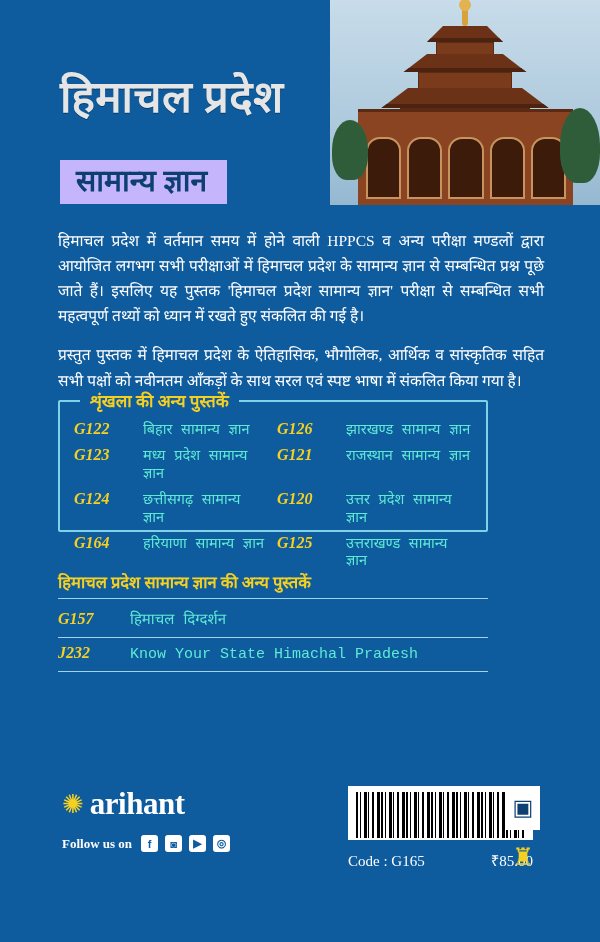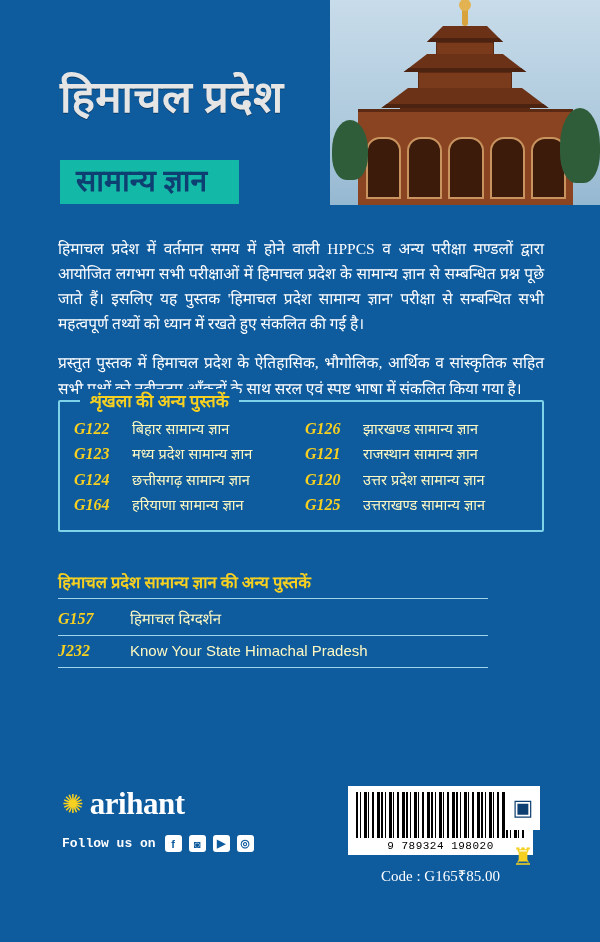--- a/index.html
+++ b/index.html
@@ -113,22 +113,22 @@
     font-size: 44px;
     line-height: 1;
     color: #e5e5e5;
     letter-spacing: 0.5px;
     text-shadow: 0 1px 0 rgba(0,0,0,.35);
   }
   .title-sub-wrap {
     position: absolute;
     left: 60px;
     top: 160px;
-    background: #14b8a6;
-    padding: 6px 32px 8px 16px;
+    background: #c4b5fd;
+    padding: 6px 20px 8px 16px;
     display: inline-block;
   }
   .title-sub {
     font-family: "Liberation Serif", serif;
     font-weight: bold;
     font-size: 30px;
     line-height: 1;
     color: #0e3f72;
   }
   
@@ -136,28 +136,28 @@
     position: absolute;
     left: 58px;
     top: 228px;
     width: 486px;
     color: #ffffff;
     font-family: "Liberation Serif", serif;
     font-size: 15.5px;
     line-height: 1.62;
     text-align: justify;
   }
-  .body-copy p { margin: 8px 0 14px 0; }
+  .body-copy p { margin: 0 0 14px 0; }
   .body-copy p:last-child { margin-bottom: 0; }
   
   .series-box {
     position: absolute;
     left: 58px;
     top: 400px;
-    width: 486px;
+    width: 430px;
     height: 132px;
     border: 2px solid #7fd3e8;
     border-radius: 2px;
   }
   .series-title {
     position: absolute;
     left: 20px;
     top: -13px;
     background: #0e5b9e;
     padding: 0 10px;
@@ -172,37 +172,36 @@
     right: 14px;
     top: 18px;
     display: grid;
     grid-template-columns: 1fr 1fr;
     row-gap: 7px;
     column-gap: 8px;
   }
   .series-item {
     display: flex;
     align-items: baseline;
-    gap: 14px;
+    gap: 25px;
   }
   .code {
     color: #f6d021;
     font-family: "Liberation Serif", serif;
     font-style: italic;
     font-weight: bold;
     font-size: 16px;
     width: 44px;
     flex: none;
   }
   .bookname {
-    color: #fef9c3;
-    font-family: Liberation Sans, sans-serif;
+    color: #5eead4;
+    font-family: Liberation Mono, monospace;
     font-size: 14.5px;
     line-height: 1.2;
-    text-align: center;
   }
   
   .other-head {
     position: absolute;
     left: 58px;
     top: 570px;
     width: 430px;
     color: #f6d021;
     font-family: "Liberation Serif", serif;
     font-weight: bold;
@@ -262,21 +261,21 @@
     font-size: 12.5px;
   }
   .follow {
     margin-top: 16px;
     display: flex;
     align-items: center;
     gap: 7px;
   }
   .follow-label {
     color: #ffffff;
-    font-family: Liberation Mono, monospace;
+    font-family: Liberation Serif, serif;
     font-weight: bold;
     font-size: 13px;
     margin-right: 2px;
   }
   .soc {
     width: 17px; height: 17px;
     border-radius: 3px;
     background: #ffffff;
     color: #0e5b9e;
     font-size: 11px;
@@ -311,21 +310,21 @@
     text-align: center;
     font-family: "Liberation Mono", monospace;
     font-size: 11px;
     letter-spacing: 0.5px;
     color: #000;
     padding: 2px 0 1px 0;
   }
   .price-row {
     margin-top: 10px;
     display: flex;
-    justify-content: center;
+    justify-content: space-between;
     align-items: baseline;
     width: 185px;
     color: #ffffff;
     font-family: "Liberation Serif", serif;
     font-size: 15px;
   }
   
   .emblem {
     position: absolute;
     right: 8px;
@@ -463,21 +462,20 @@
       <span class="soc">▶</span>
       <span class="soc">◎</span>
     </div>
   </div>
 
   <div class="barcode-area">
     <div class="emblem">▣</div>
     <div class="lamp">♜</div>
     <div class="barcode">
       <div class="bars"></div>
-      <div class="barnum">9 789324 198020</div>
     </div>
     <div class="price-row">
       <span>Code : G165</span>
       <span>₹85.00</span>
     </div>
   </div>
 
 </div>
 
 </body></html>

